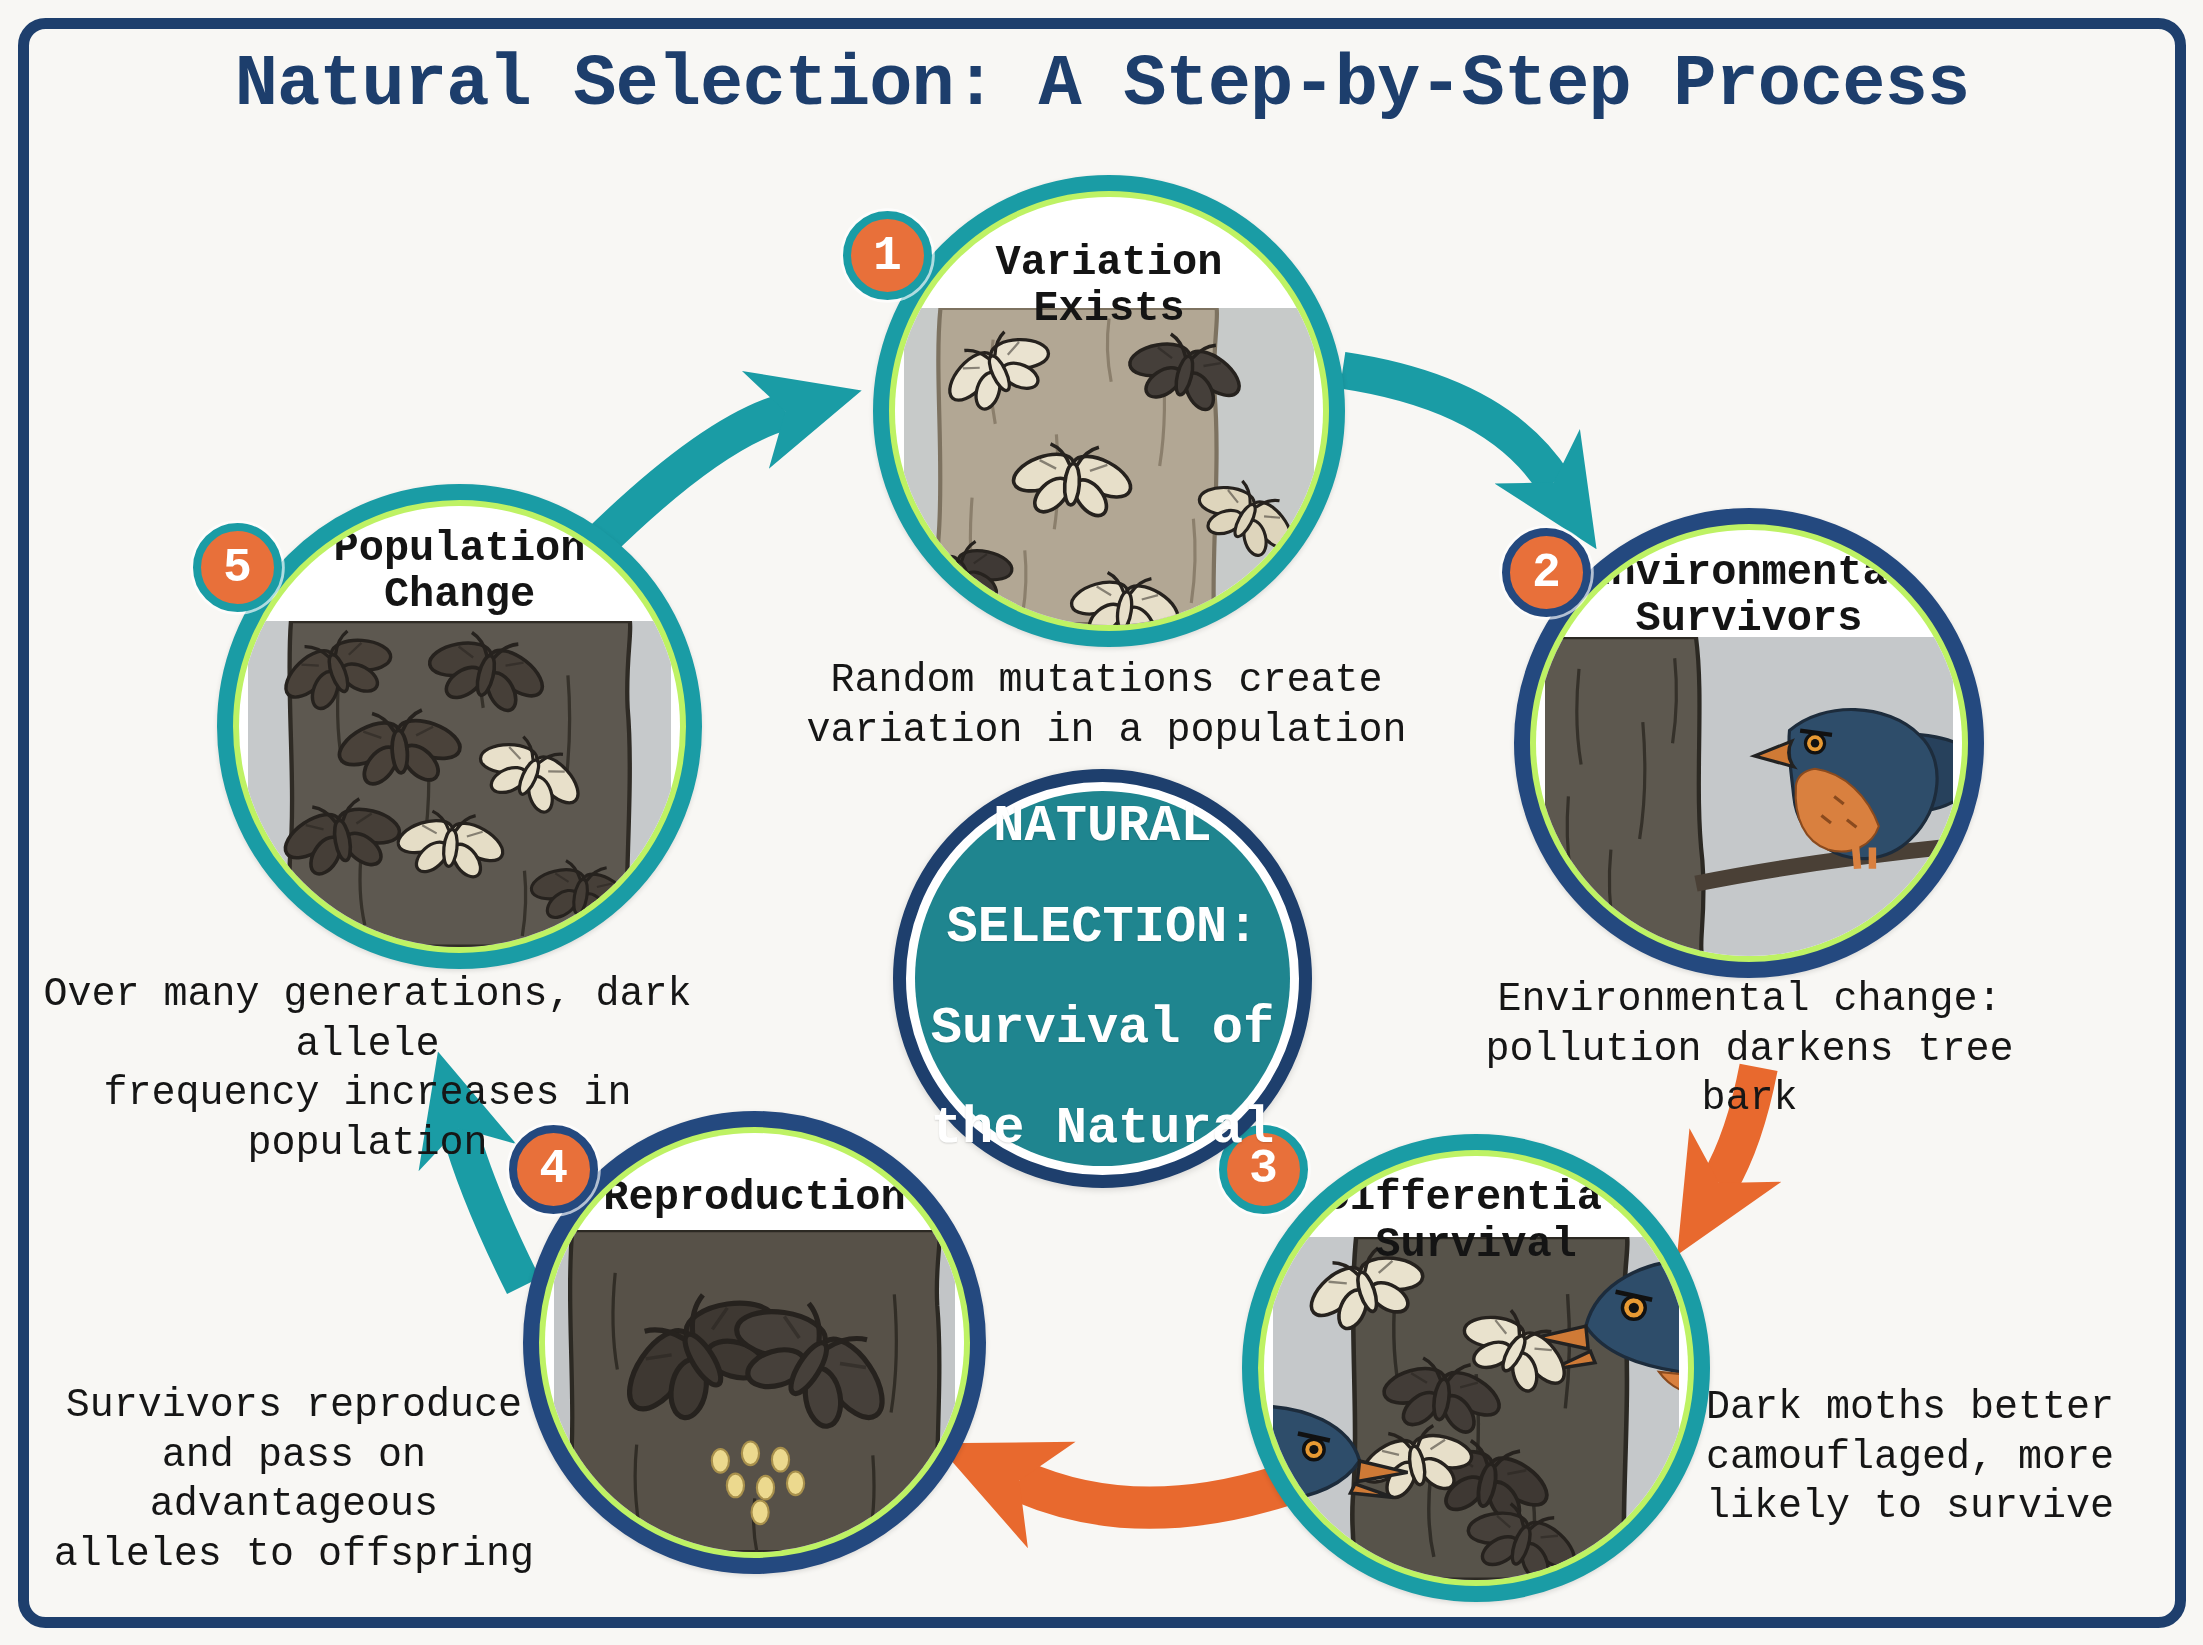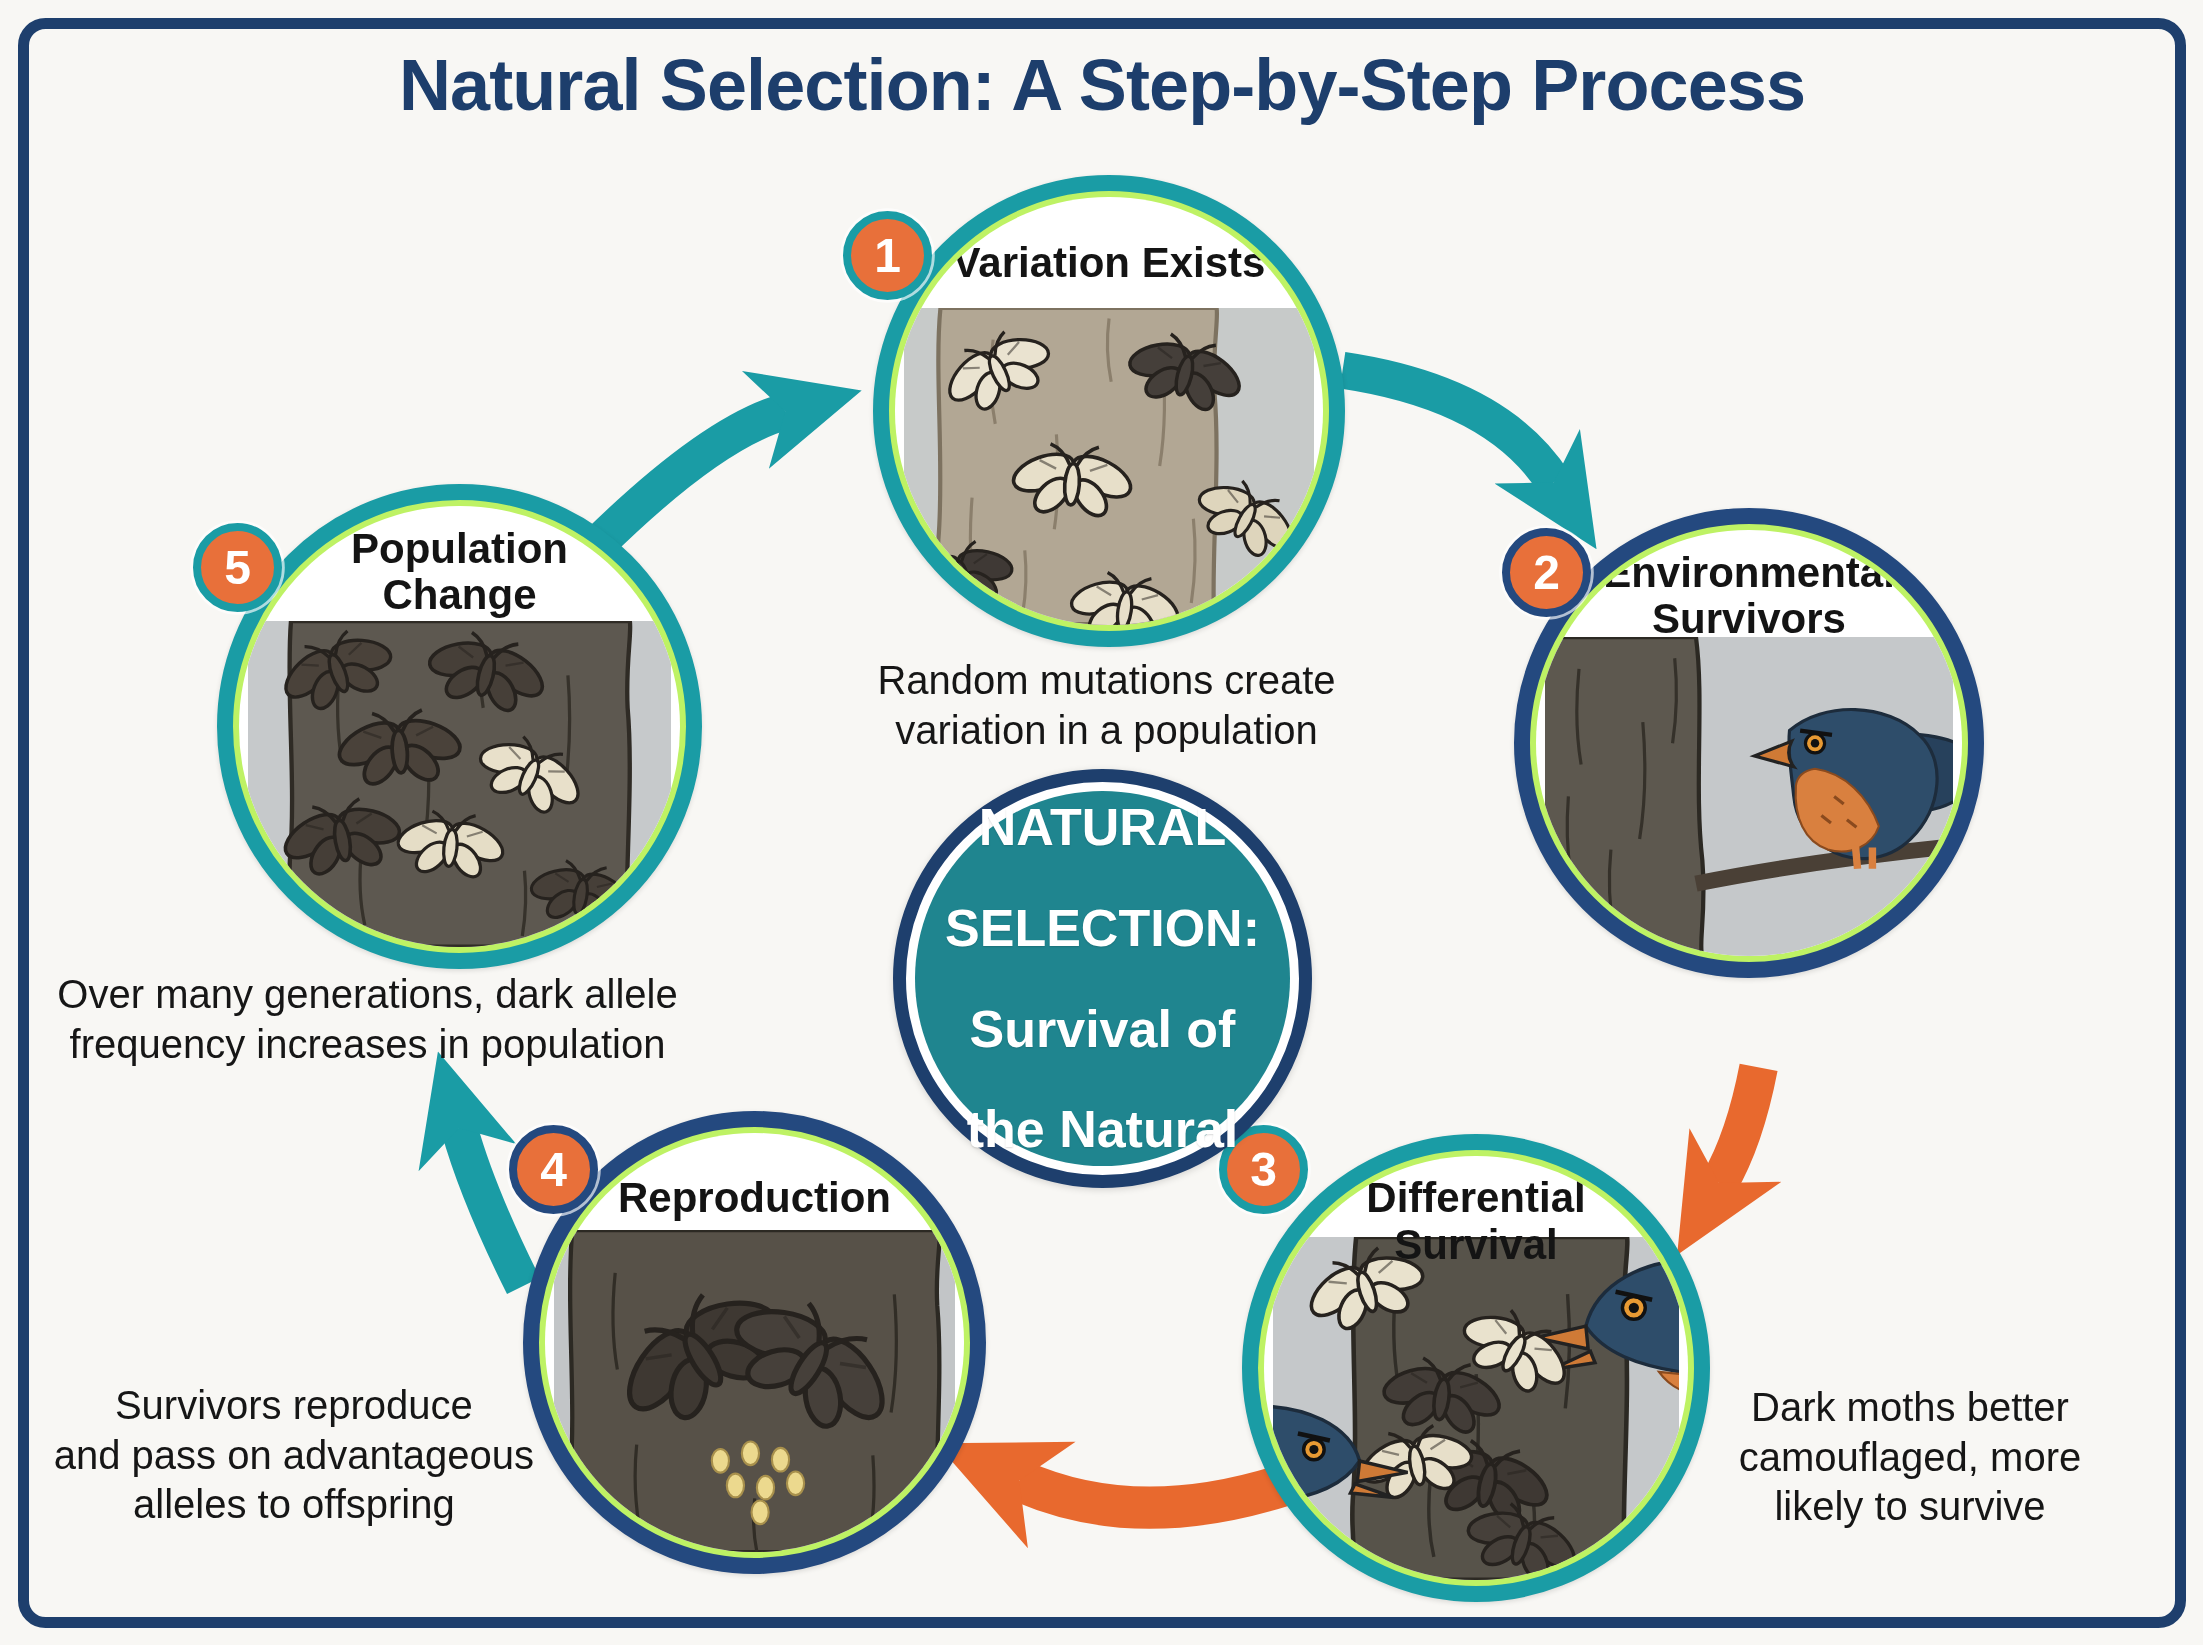--- a/index.html
+++ b/index.html
@@ -1,19 +1,19 @@
 <!DOCTYPE html>
 <html style="font-size:14.7px"><head>
 <meta charset="utf-8">
 <style>
   html,body { margin:0; padding:0; background:#e9e8e6; }
   #page {
     position:relative; width:2204px; height:1646px;
     background:#f8f7f4; overflow:hidden;
-    font-family:Liberation Sans, sans-serif;
+    font-family:Liberation Mono, monospace;
   }
   #frame {
     position:absolute; inset:18.4px;
     border:11px solid #1e3f6d; border-radius:27.5px;
     pointer-events:none; z-index:0;
   }
   .title {
     position:absolute; top:44px; left:0; width:100%;
     text-align:center; font-size:72px; font-weight:bold;
     color:#1d3e6c; letter-spacing:-0.9px; z-index:3;
@@ -298,20 +298,22 @@
     <div class="center-inner">
       <span>NATURAL</span>
       <span>SELECTION:</span>
       <span>Survival of</span>
       <span>the Natural</span>
     </div>
   </div>
 
   <div class="caption" style="left:785px; top:656px; width:643px;">Random mutations create
 variation in a population</div>
+  <div class="caption" style="left:1428px; top:975px; width:643px;">Environmental change:
+pollution darkens tree bark</div>
   <div class="caption" style="left:1653px; top:1383px; width:514px;">Dark moths better
 camouflaged, more
 likely to survive</div>
   <div class="caption" style="left:18.4px; top:1381px; width:551px;">Survivors reproduce
 and pass on advantageous
 alleles to offspring</div>
   <div class="caption" style="left:37px; top:970px; width:661px;">Over many generations, dark allele
 frequency increases in population</div>
 </div>
 

